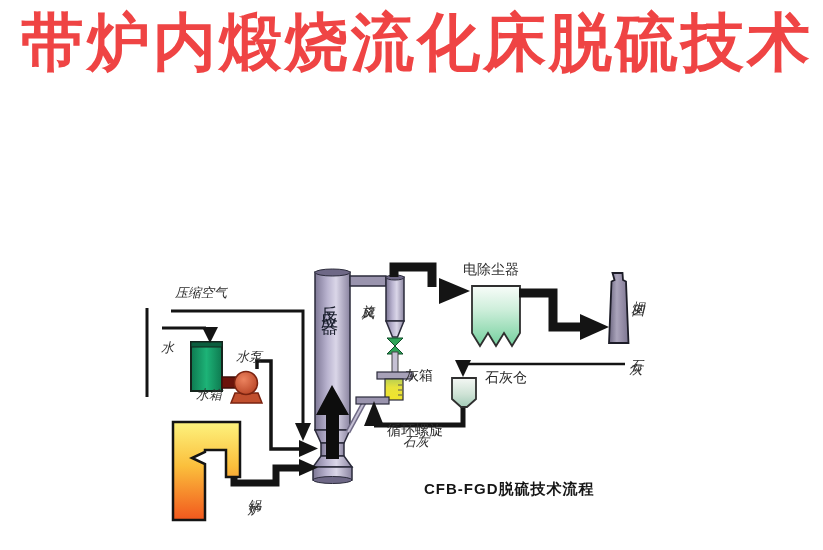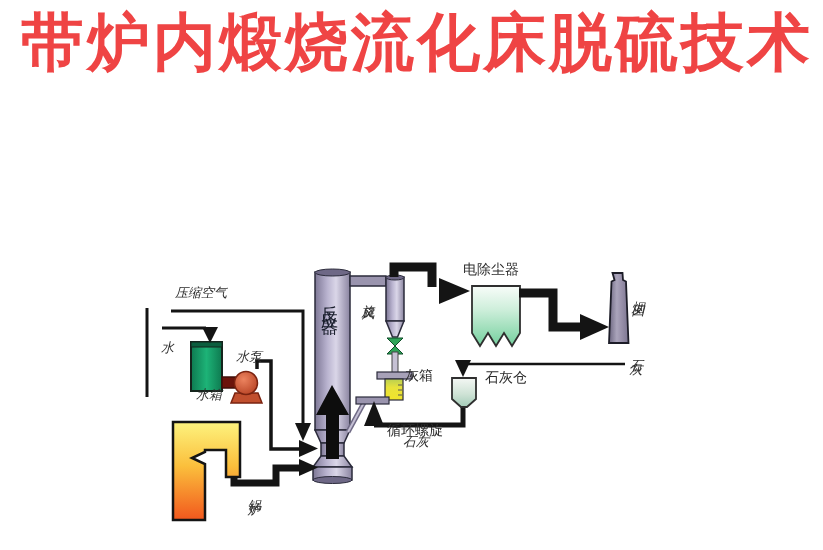--- a/index.html
+++ b/index.html
@@ -149,14 +149,15 @@
     <div class="lbl v reactor-lbl" style="left:320px;top:291px;">反应器</div>
     <div class="lbl big v" style="left:360px;top:294px;">旋风</div>
     <div class="lbl" style="left:405px;top:368px;">灰箱</div>
     <div class="lbl" style="left:387px;top:423px;">循环螺旋</div>
     <div class="lbl big" style="left:403px;top:435px;">石灰</div>
     <div class="lbl" style="left:463px;top:262px;">电除尘器</div>
     <div class="lbl big v" style="left:630px;top:291px;">烟囱</div>
     <div class="lbl big v" style="left:628px;top:350px;">石灰</div>
     <div class="lbl" style="left:485px;top:370px;">石灰仓</div>
 
+    <div class="caption" style="left:424px;top:480px;">CFB-FGD脱硫技术流程</div>
   </div>
 </div>
 
 </body></html>

